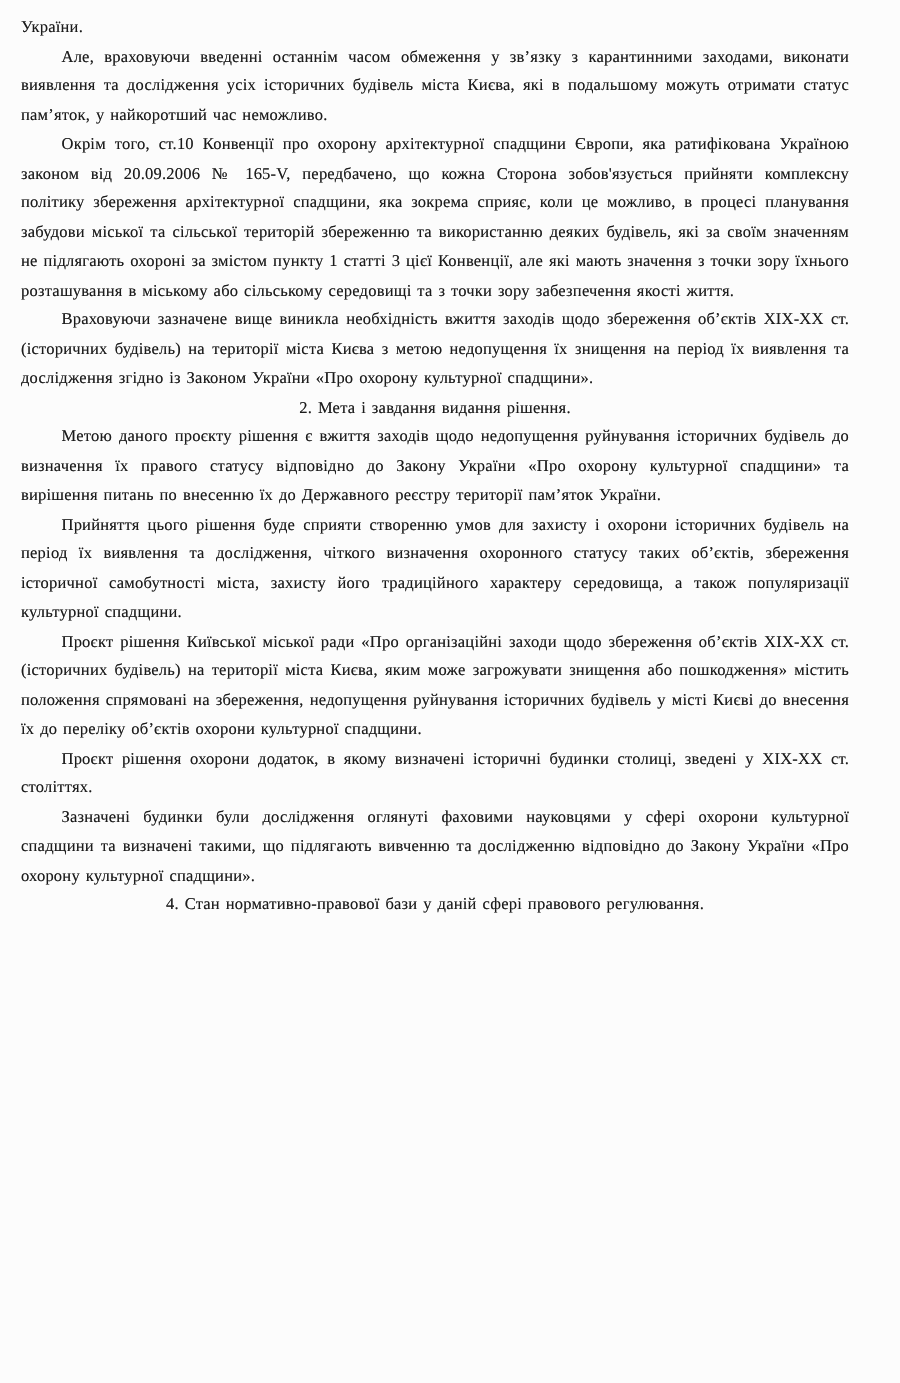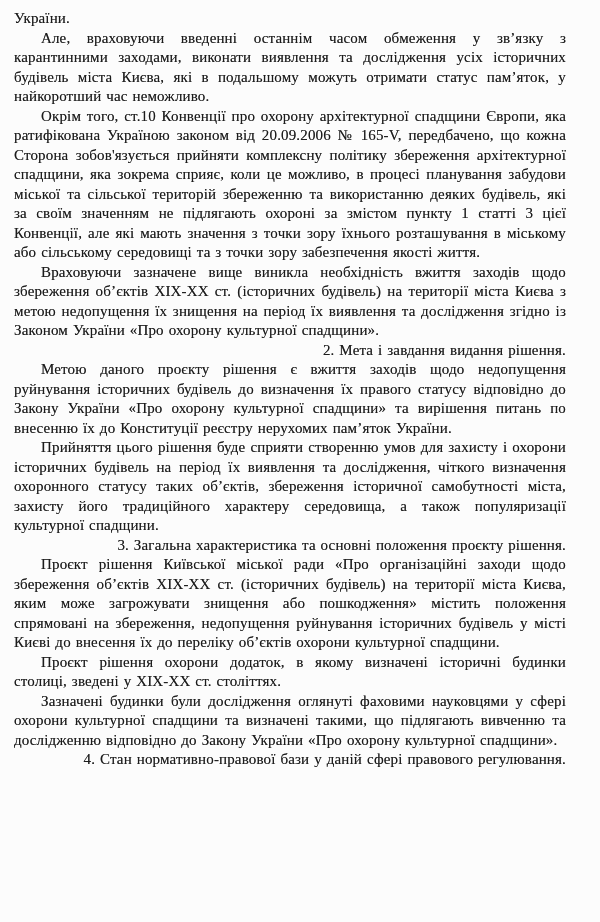--- a/index.html
+++ b/index.html
@@ -8,47 +8,46 @@
     height: 922px;
     background: #fcfcfc;
     overflow: hidden;
   }
   .page {
     box-sizing: border-box;
     width: 576px;
     height: 922px;
     padding: 9px 10px 0 14px;
     font-family: "Liberation Serif", "DejaVu Serif", serif;
-    font-size: 15px;
+    font-size: 11px;
     line-height: 19.5px;
     letter-spacing: 0.15px;
     word-spacing: 1px;
     color: #1c1c1c;
     text-align: justify;
     text-shadow: 0 0 0.3px rgba(20,20,20,0.55);
   }
   .page p { margin: 0; }
   .cont { text-indent: 0; }
   .para { text-indent: 27px; }
   .heading {
     text-indent: 0;
-    text-align: right;
+    text-align: center;
   }
   .gap-one { margin-top: 20px; }
   .gap-two { margin-top: 32px; }
 </style>
 </head>
 <body>
 
 <div class="page">
   <p class="cont">України.</p>
   <p class="para">Але, враховуючи введенні останнім часом обмеження у зв’язку з карантинними заходами, виконати виявлення та дослідження усіх історичних будівель міста Києва, які в подальшому можуть отримати статус пам’яток, у найкоротший час неможливо.</p>
   <p class="para">Окрім того, ст.10 Конвенції про охорону архітектурної спадщини Європи, яка ратифікована Україною законом від 20.09.2006 № 165-V, передбачено, що кожна Сторона зобов'язується прийняти комплексну політику збереження архітектурної спадщини, яка зокрема сприяє, коли це можливо, в процесі планування забудови міської та сільської територій збереженню та використанню деяких будівель, які за своїм значенням не підлягають охороні за змістом пункту 1 статті 3 цієї Конвенції, але які мають значення з точки зору їхнього розташування в міському або сільському середовищі та з точки зору забезпечення якості життя.</p>
   <p class="para">Враховуючи зазначене вище виникла необхідність вжиття заходів щодо збереження об’єктів XIX-XX ст. (історичних будівель) на території міста Києва з метою недопущення їх знищення на період їх виявлення та дослідження згідно із Законом України «Про охорону культурної спадщини».</p>
   <p class="heading gap-one">2. Мета і завдання видання рішення.</p>
-  <p class="para">Метою даного проєкту рішення є вжиття заходів щодо недопущення руйнування історичних будівель до визначення їх правого статусу відповідно до Закону України «Про охорону культурної спадщини» та вирішення питань по внесенню їх до Конституції реєстру нерухомих пам’яток України.</p>
+  <p class="para">Метою даного проєкту рішення є вжиття заходів щодо недопущення руйнування історичних будівель до визначення їх правого статусу відповідно до Закону України «Про охорону культурної спадщини» та вирішення питань по внесенню їх до Державного реєстру території пам’яток України.</p>
   <p class="para">Прийняття цього рішення буде сприяти створенню умов для захисту і охорони історичних будівель на період їх виявлення та дослідження, чіткого визначення охоронного статусу таких об’єктів, збереження історичної самобутності міста, захисту його традиційного характеру середовища, а також популяризації культурної спадщини.</p>
-  <p class="heading gap-two">3. Загальна характеристика та основні положення проєкту рішення.</p>
   <p class="para">Проєкт рішення Київської міської ради «Про організаційні заходи щодо збереження об’єктів XIX-XX ст. (історичних будівель) на території міста Києва, яким може загрожувати знищення або пошкодження» містить положення спрямовані на збереження, недопущення руйнування історичних будівель у місті Києві до внесення їх до переліку об’єктів охорони культурної спадщини.</p>
   <p class="para">Проєкт рішення охорони додаток, в якому визначені історичні будинки столиці, зведені у XIX-XX ст. століттях.</p>
   <p class="para">Зазначені будинки були дослідження оглянуті фаховими науковцями у сфері охорони культурної спадщини та визначені такими, що підлягають вивченню та дослідженню відповідно до Закону України «Про охорону культурної спадщини».</p>
   <p class="heading gap-one">4. Стан нормативно-правової бази у даній сфері правового регулювання.</p>
 </div>
 
 </body></html>

